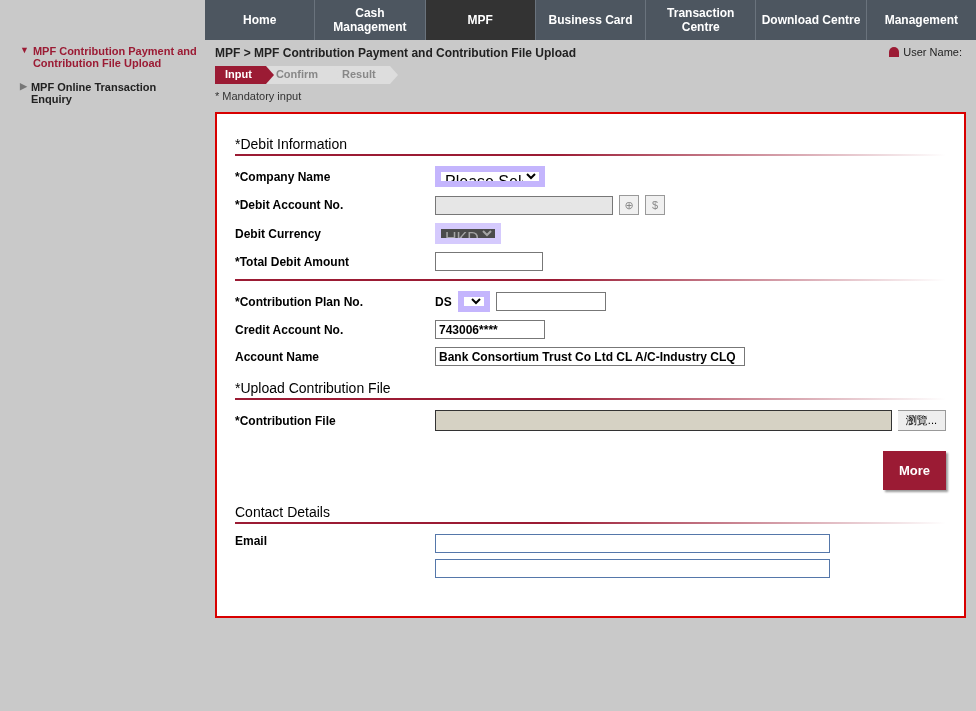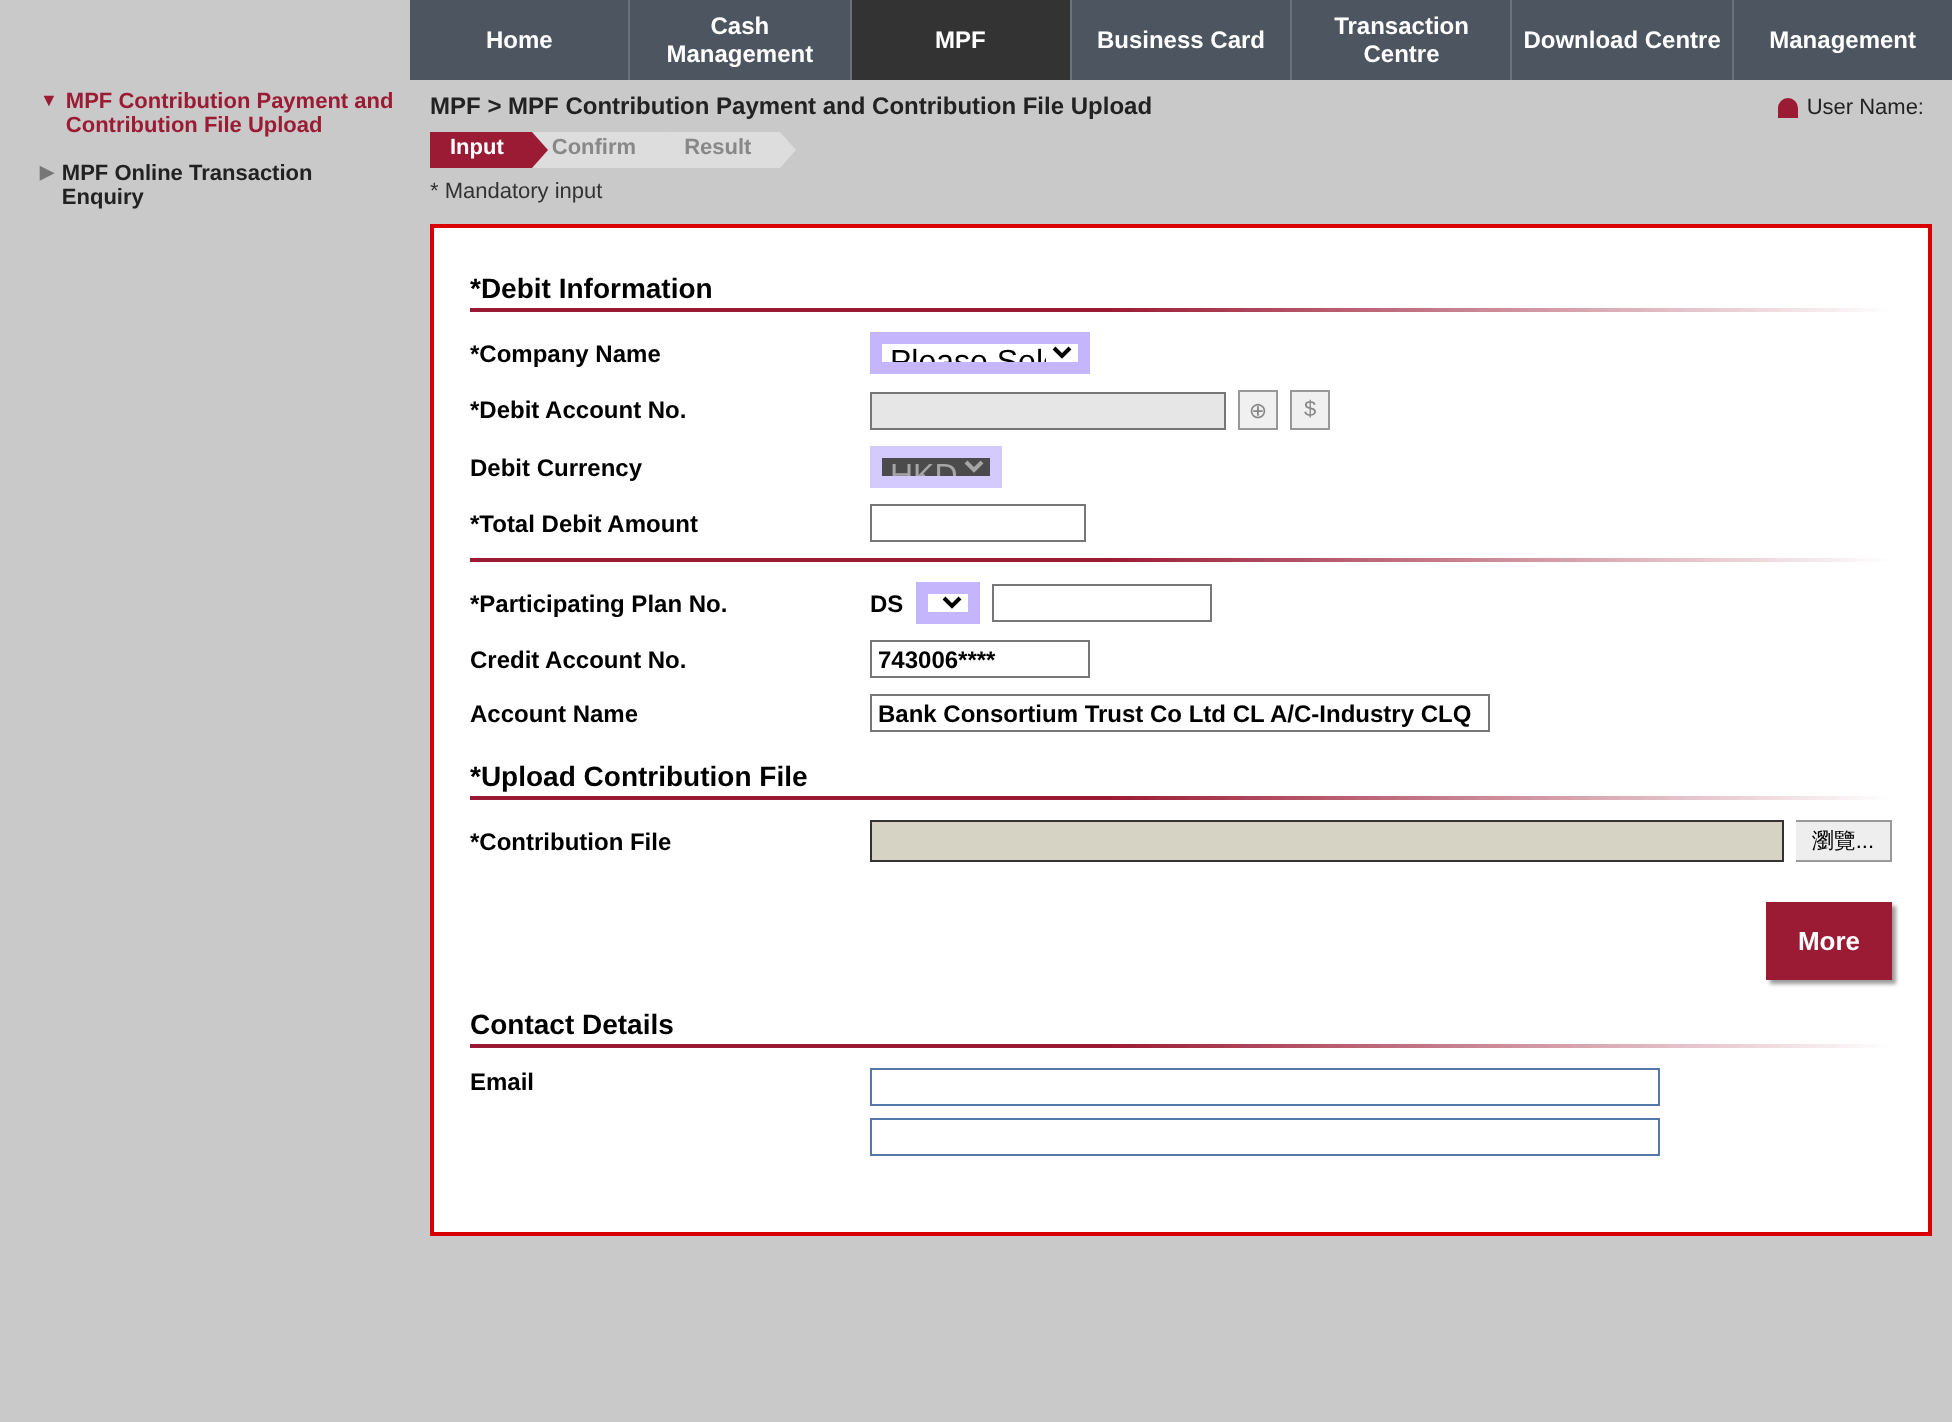--- a/index.html
+++ b/index.html
@@ -15,37 +15,37 @@
     
     
     .sidebar { position: absolute; left: 20px; top: 42px; width: 180px; }
     .sidebar-item { display: flex; align-items: flex-start; padding: 3px 0; font-size: 11px; font-weight: bold; cursor: pointer; color: #222; }
     .sidebar-item.active { color: #9b1b34; }
     .sidebar-arrow { margin-right: 4px; font-size: 9px; }
     .sidebar-arrow.down { color: #9b1b34; }
     .sidebar-arrow.right { color: #777; }
     
     
-    .breadcrumb { padding: 6px 10px 2px; font-size: 12px; font-weight: bold; color: #222; display: flex; align-items: flex-end; justify-content: space-between; }
+    .breadcrumb { padding: 6px 10px 2px; font-size: 12px; font-weight: bold; color: #222; display: flex; align-items: flex-start; justify-content: space-between; }
     .username { font-weight: normal; font-size: 11px; display: flex; align-items: center; gap: 4px; }
     .user-icon { width: 10px; height: 10px; background: #9b1b34; border-radius: 50% 50% 0 0; display: inline-block; position: relative; }
     
     
     .steps { display: flex; margin: 4px 10px; height: 18px; }
     .step { position: relative; padding: 2px 14px 2px 10px; font-size: 11px; font-weight: bold; color: #888; background: #ddd; }
     .step.active { background: #9b1b34; color: #fff; }
     .step::after { content: ''; position: absolute; right: -8px; top: 0; width: 0; height: 0; border-top: 9px solid transparent; border-bottom: 9px solid transparent; border-left: 8px solid #ddd; z-index: 1; }
     .step.active::after { border-left-color: #9b1b34; }
     
     .mandatory { padding: 2px 10px 6px; font-size: 11px; color: #333; }
     
     
     .formbox { background: #fff; margin: 4px 10px; border: 2px solid #d80000; padding: 14px 18px 24px; }
     
-    .section-title { font-weight: bold; font-size: 14px; margin: 8px 0 2px; }
+    .section-title { font-weight: normal; font-size: 14px; margin: 8px 0 2px; }
     .section-rule { height: 2px; background: linear-gradient(to right, #9b1b34 0%, #9b1b34 45%, rgba(155,27,52,0) 100%); margin-bottom: 10px; }
     
     .form-row { display: flex; align-items: center; margin: 8px 0; }
     .form-label { width: 200px; font-size: 12px; font-weight: bold; }
     .form-control { display: flex; align-items: center; gap: 6px; }
     
     select { font-size: 16px; border: 6px solid #c4b5fd; background: #fff; height: 21px; }
     input[type="text"] { font-size: 12px; border: 1px solid #777; height: 19px; padding: 1px 3px; font-weight: bold; }
     input[readonly] { background: #e6e6e6; }
     
@@ -144,21 +144,21 @@
       <div class="form-row">
         <div class="form-label">*Total Debit Amount</div>
         <div class="form-control">
           <input type="text" style="width: 108px;" value="">
         </div>
       </div>
 
       <div class="section-rule"></div>
 
       <div class="form-row">
-        <div class="form-label">*Participating Plan No.</div>
+        <div class="form-label">*Contribution Plan No.</div>
         <div class="form-control">
           <span style="font-weight:bold;">DS</span>
           <select style="width:32px;">
             <option>I</option>
           </select>
           <input type="text" style="width: 110px;" value="">
         </div>
       </div>
 
       <div class="form-row">

